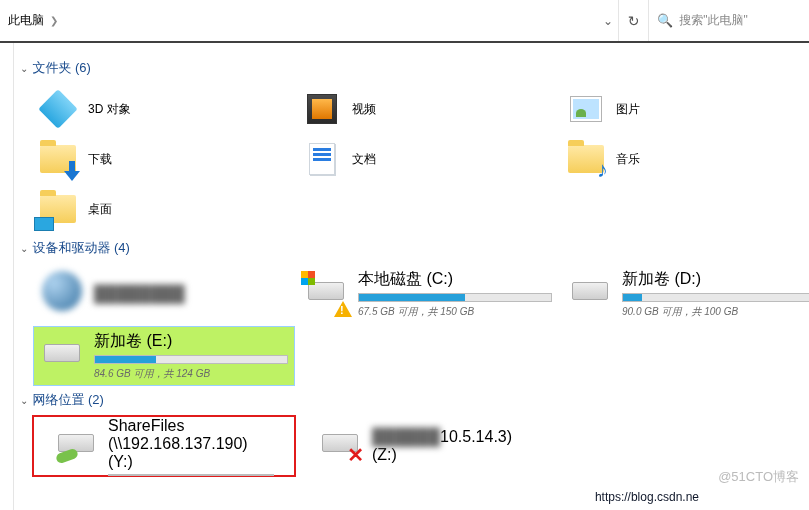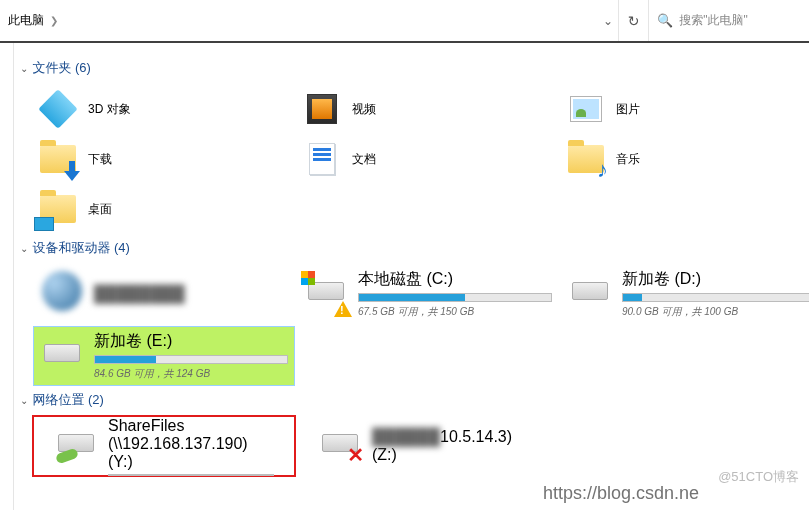--- a/index.html
+++ b/index.html
@@ -50,21 +50,21 @@
 .dfree { font-size: 10px; color: #6a6a6a; font-style: italic; }
 .net-items { display: grid; grid-template-columns: repeat(3, 260px); gap: 4px; margin-left: 14px; }
 .net-item { display: flex; height: 58px; padding: 4px 20px; gap: 10px; }
 .highlight-box { outline: 2px solid #e11b1b; }
 .neticon { width: 44px; height: 44px; position: relative; display: flex; align-items: center; justify-content: center; }
 .pipe { position: absolute; left: 2px; bottom: 4px; width: 22px; height: 10px; background: #79c24b; border-radius: 5px; transform: rotate(-20deg); }
 .xmark { position: absolute; right: -2px; bottom: -2px; color: #e11b1b; font-size: 20px; font-weight: bold; }
 .device-icon { width: 40px; height: 40px; filter: blur(3px); background: radial-gradient(circle at 30% 30%, #b0d4f0, #5a8fb8 70%); border-radius: 50%; }
 .blur-text { filter: blur(3px); color: #666; }
 .watermark { position: absolute; right: 10px; bottom: 24px; color: #bbb; font-size: 13px; }
-.watermark2 { position: absolute; right: 110px; bottom: 6px; color: #737373; font-size: 18px; }
+.watermark2 { position: absolute; right: 110px; bottom: 6px; color: #0f172a; font-size: 12px; }
 </style>
 </head>
 <body>
 
 <div class="topbar">
   <div class="breadcrumb">
     <span class="bc-text">此电脑</span>
     <span class="chev">❯</span>
     <span class="bc-spacer"></span>
     <span class="bc-drop">⌄</span>

